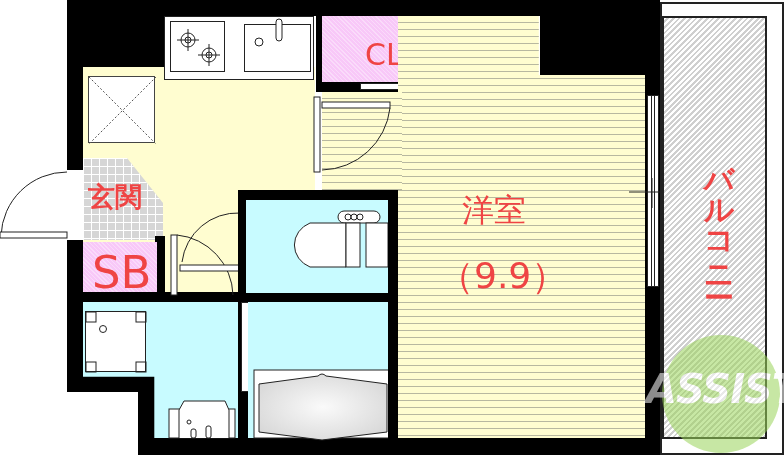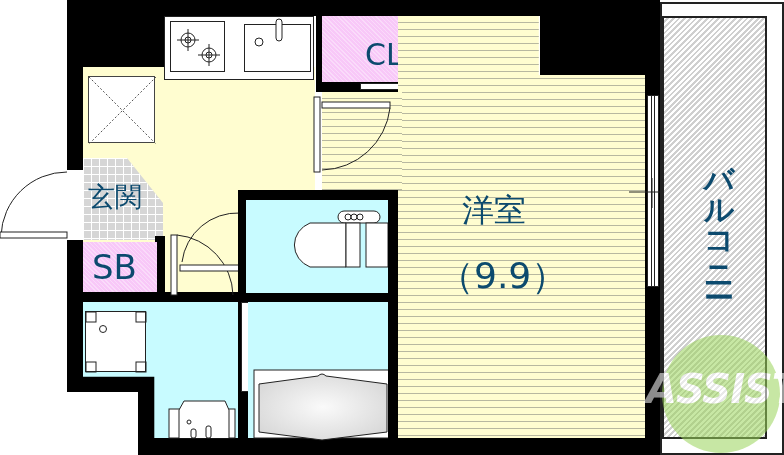--- a/index.html
+++ b/index.html
@@ -5,21 +5,21 @@
   html,body{margin:0;padding:0;background:#fff;}
   body{width:784px;height:455px;position:relative;overflow:hidden;font-family:"DejaVu Sans",sans-serif;}
   .abs{position:absolute;box-sizing:border-box;}
   .wall{background:#000;}
   .floor-yellow{background:#fffdd0;}
   .floor-lines{background-color:#fffdd0;background-image:repeating-linear-gradient(to bottom,transparent 0,transparent 6px,#b8b8a0 6px,#b8b8a0 7px);}
   .floor-blue{background:#c8fbff;}
   .floor-pink{background:#f8c8f8;background-image:repeating-linear-gradient(45deg,rgba(255,255,255,.35) 0 1px,transparent 1px 3px);}
   .floor-tile{background-color:#d6d6d6;background-image:linear-gradient(#fff 1px,transparent 1px),linear-gradient(90deg,#fff 1px,transparent 1px);background-size:8px 8px;}
   .balcony{background-color:#e4e4e4;background-image:repeating-linear-gradient(135deg,#fff 0 2px,#cfcfcf 2px 4px);}
-  .label{color:#0c4a6e;white-space:nowrap;line-height:1;}
+  .label{color:#ef4444;white-space:nowrap;line-height:1;}
   svg{position:absolute;overflow:visible;}
 </style>
 </head>
 <body>
 
 <div class="abs" style="left:0;top:0;width:784px;height:455px;">
 
   <div class="abs wall" style="left:67px;top:0;width:580px;height:16px;"></div>
   <div class="abs wall" style="left:67px;top:0;width:16px;height:170px;"></div>
   <div class="abs wall" style="left:67px;top:240px;width:16px;height:152px;"></div>
@@ -53,32 +53,32 @@
   </div>
 
   <div class="abs" style="left:88px;top:76px;width:67px;height:67px;border:1px solid #444;background:#fff;">
     <svg width="67" height="67" style="left:0;top:0">
       <line x1="0" y1="0" x2="67" y2="67" stroke="#555" stroke-dasharray="2,2"></line>
       <line x1="67" y1="0" x2="0" y2="67" stroke="#555" stroke-dasharray="2,2"></line>
     </svg>
   </div>
 
   <div class="abs floor-tile" style="left:83px;top:158px;width:80px;height:82px;clip-path:polygon(0 0,55% 0,100% 55%,100% 100%,0 100%);"></div>
-  <div class="abs label" style="left:88px;top:183px;font-size:27px;font-weight:normal;">玄関</div>
+  <div class="abs label" style="left:88px;top:183px;font-size:27px;font-weight:bold;">玄関</div>
 
   <div class="abs" style="left:0;top:170px;width:68px;height:70px;">
     <svg width="68" height="70" style="left:0;top:0">
       <path d="M67 2 A66 66 0 0 0 1 66" fill="none" stroke="#222"></path>
       <rect x="0" y="62" width="67" height="6" fill="#fff" stroke="#222"></rect>
     </svg>
   </div>
 
   <div class="abs wall" style="left:155px;top:236px;width:10px;height:66px;"></div>
   <div class="abs floor-pink" style="left:83px;top:242px;width:74px;height:50px;"></div>
-  <div class="abs label" style="left:92px;top:250px;font-size:34px;">SB</div>
+  <div class="abs label" style="left:92px;top:250px;font-size:45px;">SB</div>
   <div class="abs wall" style="left:83px;top:292px;width:160px;height:10px;"></div>
 
   <div class="abs" style="left:165px;top:200px;width:80px;height:100px;">
     <svg width="80" height="100" style="left:0;top:0">
       <rect x="6" y="35" width="6" height="60" fill="#fff" stroke="#222"></rect>
       <path d="M12 35 A62 62 0 0 1 68 95" fill="none" stroke="#222"></path>
       <rect x="15" y="65" width="62" height="6" fill="#fff" stroke="#222"></rect>
       <path d="M17 62 A56 56 0 0 1 75 13" fill="none" stroke="#222"></path>
     </svg>
   </div>

